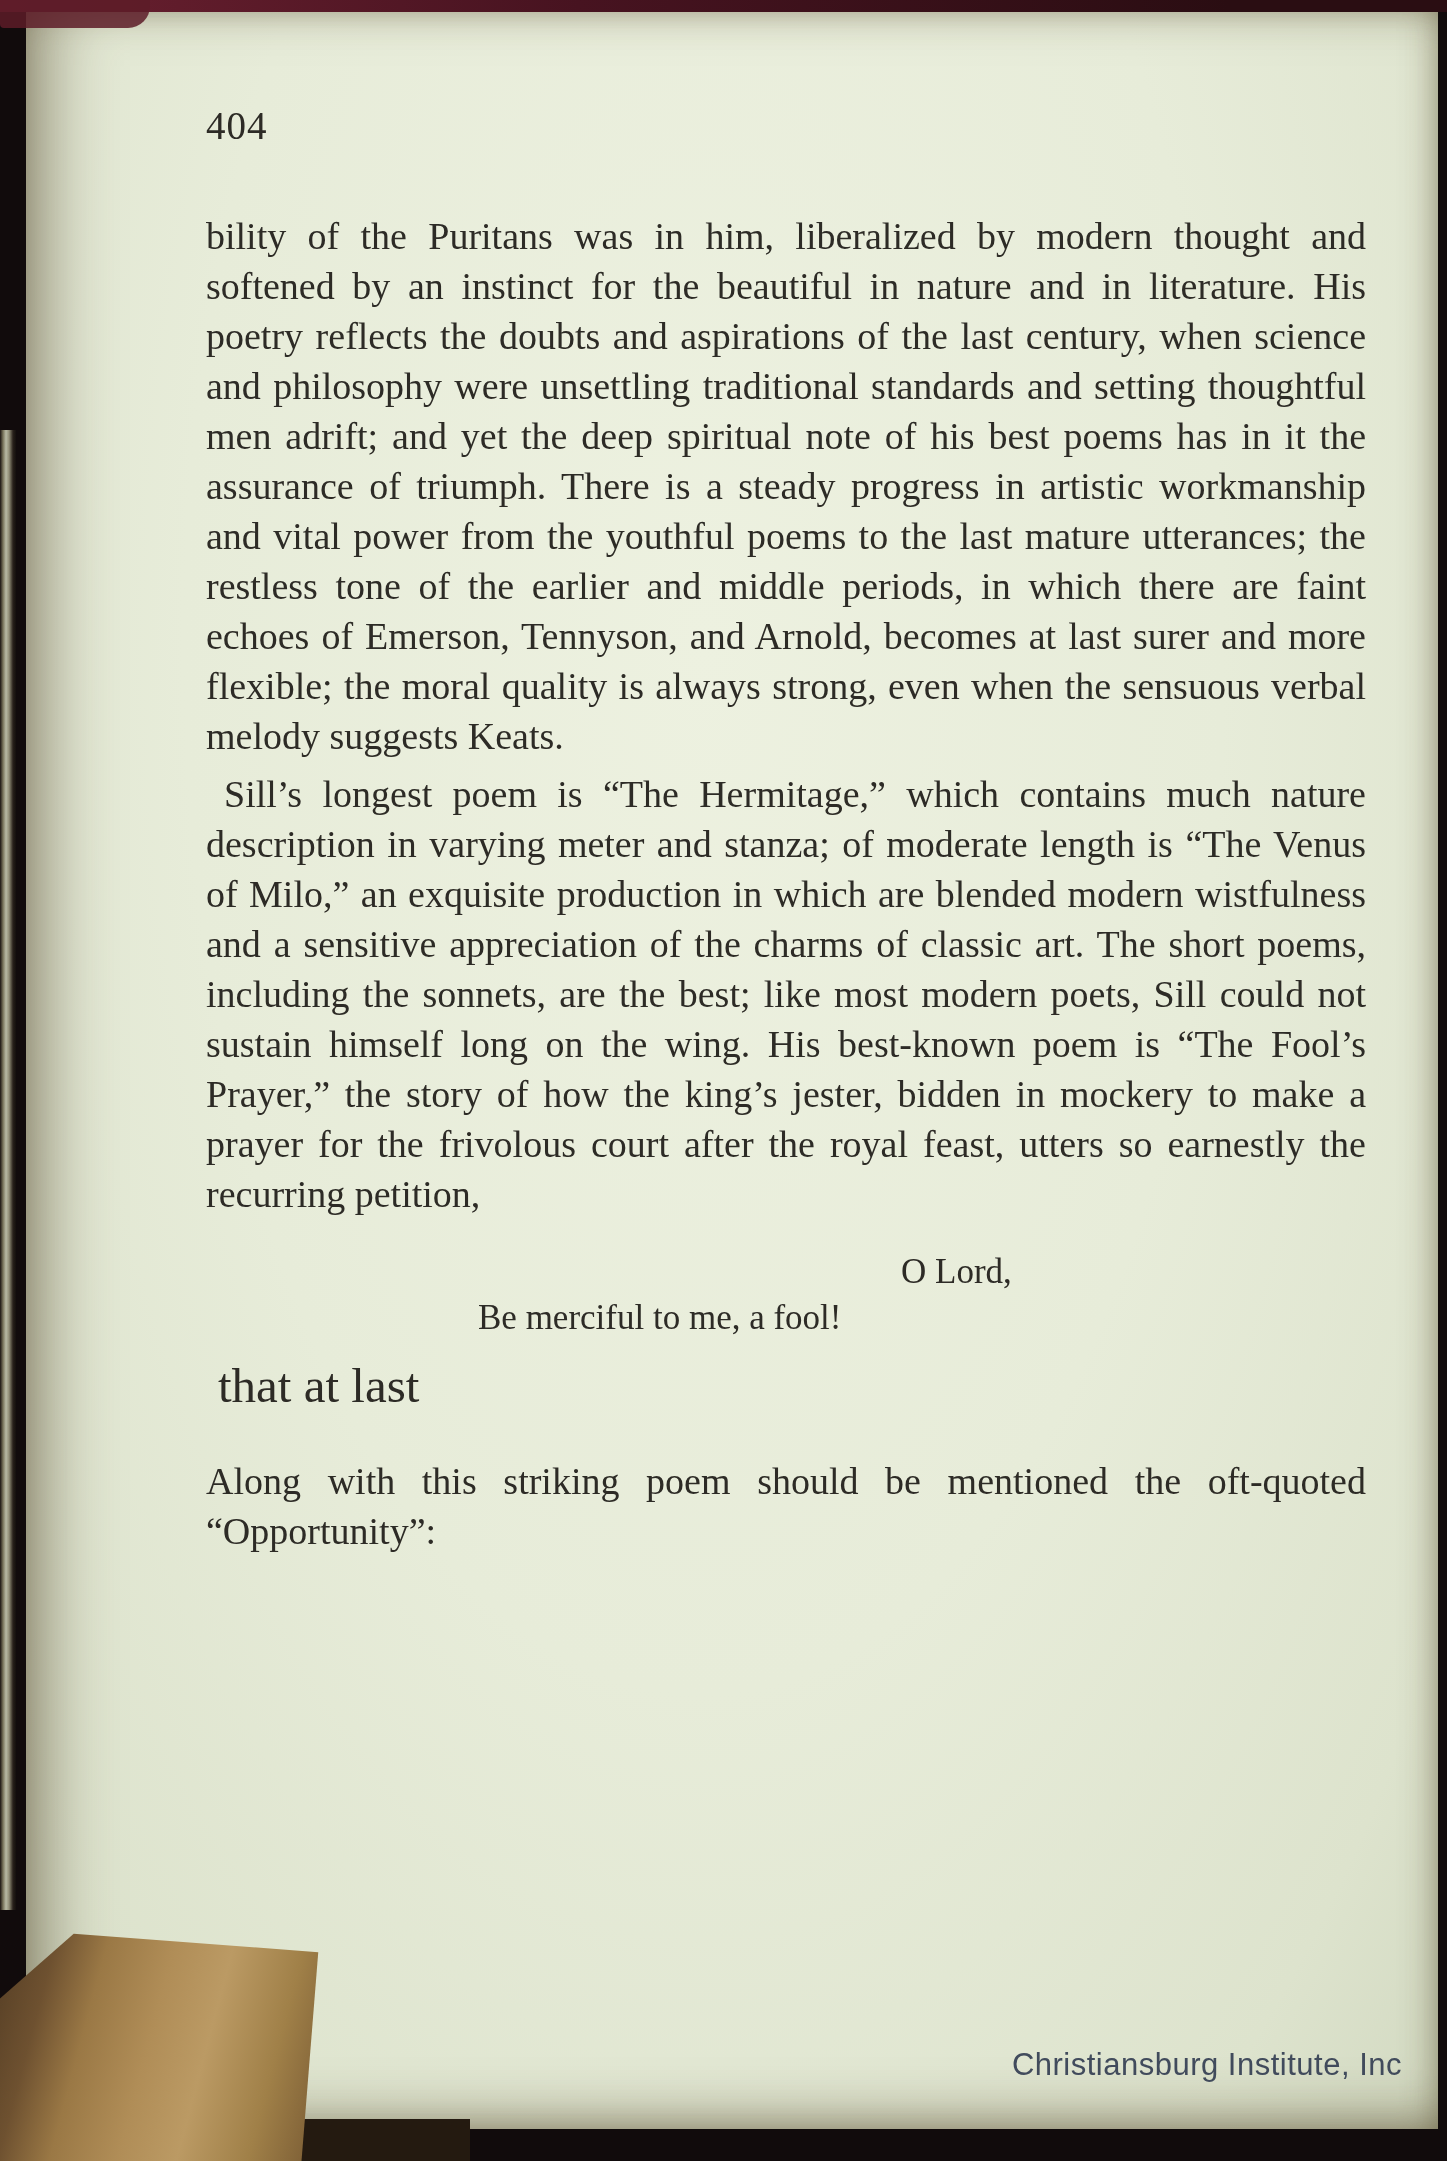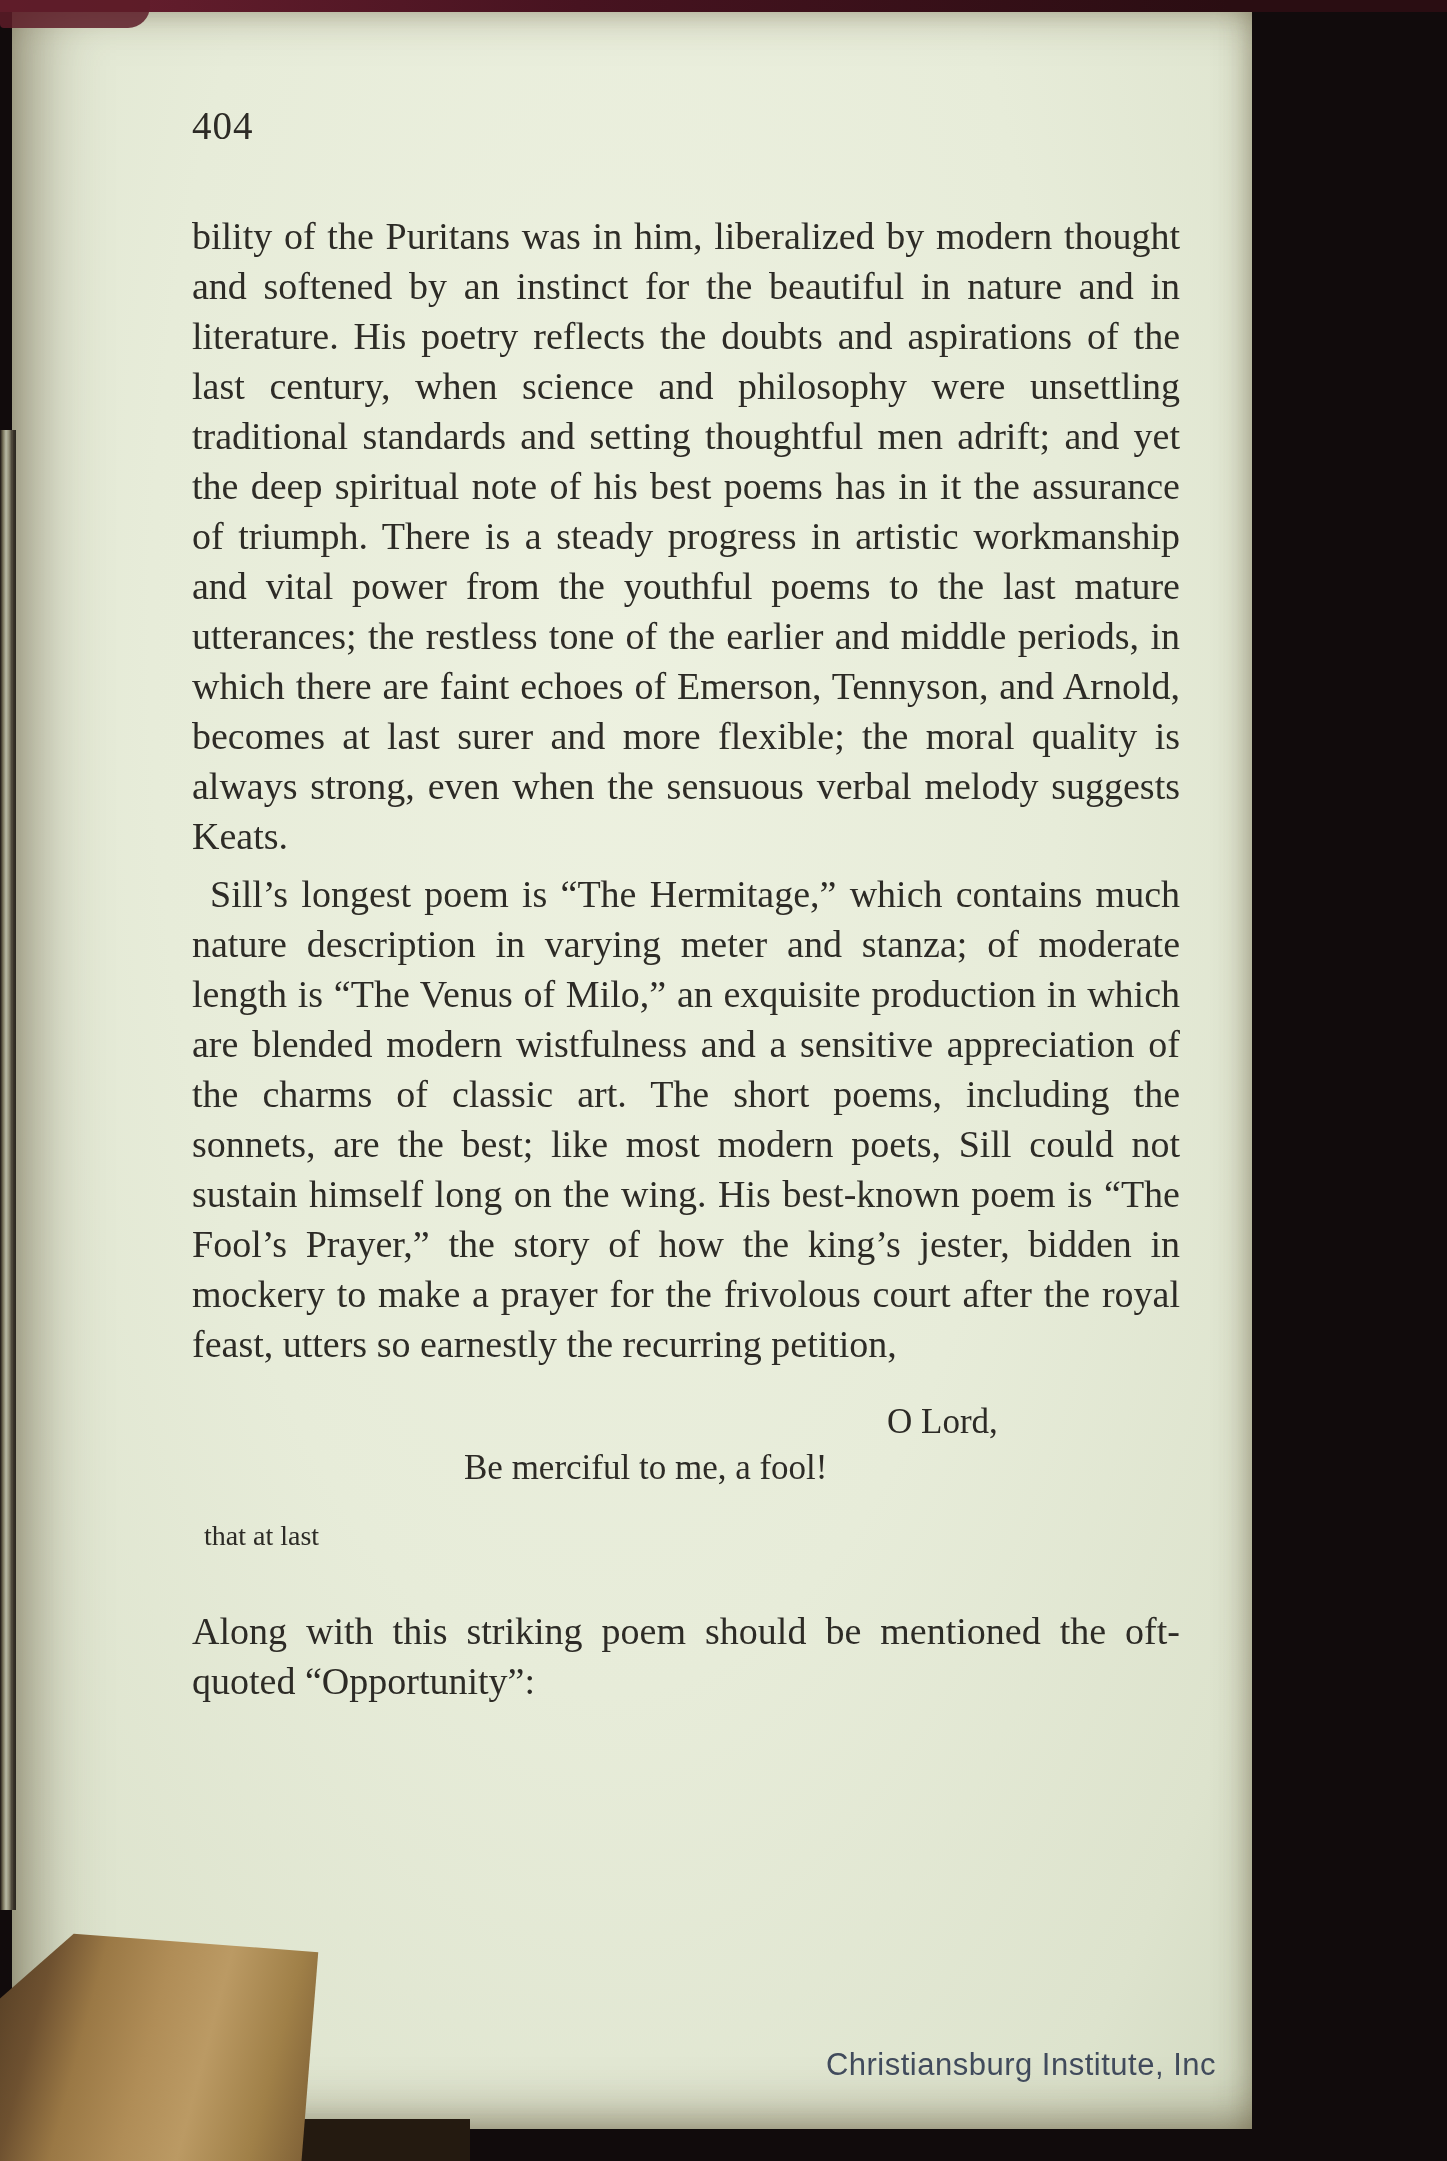--- a/index.html
+++ b/index.html
@@ -18,21 +18,21 @@
     background:linear-gradient(to right, #6b2030, #471320 40%, #2a0d12 85%);
     z-index:2;
   }
   .top-maroon-corner {
     position:absolute; top:0; left:0; width:150px; height:28px;
     background:#5d1c28; border-radius:0 0 22px 4px; opacity:.85; z-index:2;
   }
 
   
   .page {
-    position:absolute; left:12px; top:7px; width:1240px; height:2122px;
+    position:absolute; left:26px; top:7px; width:1412px; height:2122px;
     background: radial-gradient(ellipse at 48% 30%, #edf1e0 0%, #e7ecd9 50%, #dde3cd 85%, #d2d9c1 100%);
     box-shadow:
       inset 45px 0 70px -25px rgba(75,62,35,0.5),
       inset -18px 0 35px -18px rgba(90,78,48,0.4),
       inset 0 -30px 55px -25px rgba(85,72,42,0.5),
       inset 0 22px 35px -18px rgba(95,82,50,0.35);
     padding: 96px 72px 0 180px;
     color:#2d2b26;
     z-index:1;
   }
@@ -42,21 +42,21 @@
   .running-head { position:absolute; left:285px; top:0; letter-spacing:3px; }
 
   .para { font-size:38px; line-height:50px; text-align:justify; margin-bottom:8px; }
   .para.indent { text-indent:18px; }
   .para.p3 { margin-top:45px; }
 
   .verse { font-size:35px; }
   .verse1 { margin-top:30px; line-height:46px; font-weight:400; }
   .v1-l1 { margin-left:695px; }
   .v1-l2 { margin-left:272px; }
-  .interlude { font-size:28px; line-height:50px; margin:20px 0 0 12px; }
+  .interlude { font-size:49px; line-height:50px; margin:20px 0 0 12px; }
   .verse2 { margin-top:20px; line-height:42px; }
   .v2-a { margin-left:204px; }
   .v2-b { margin-left:245px; }
 
   .watermark {
     position:absolute; right:36px; top:2040px;
     font-family:"Liberation Sans", sans-serif;
     font-size:31px; color:#414b5c; letter-spacing:.5px;text-align:right;
   }
 

